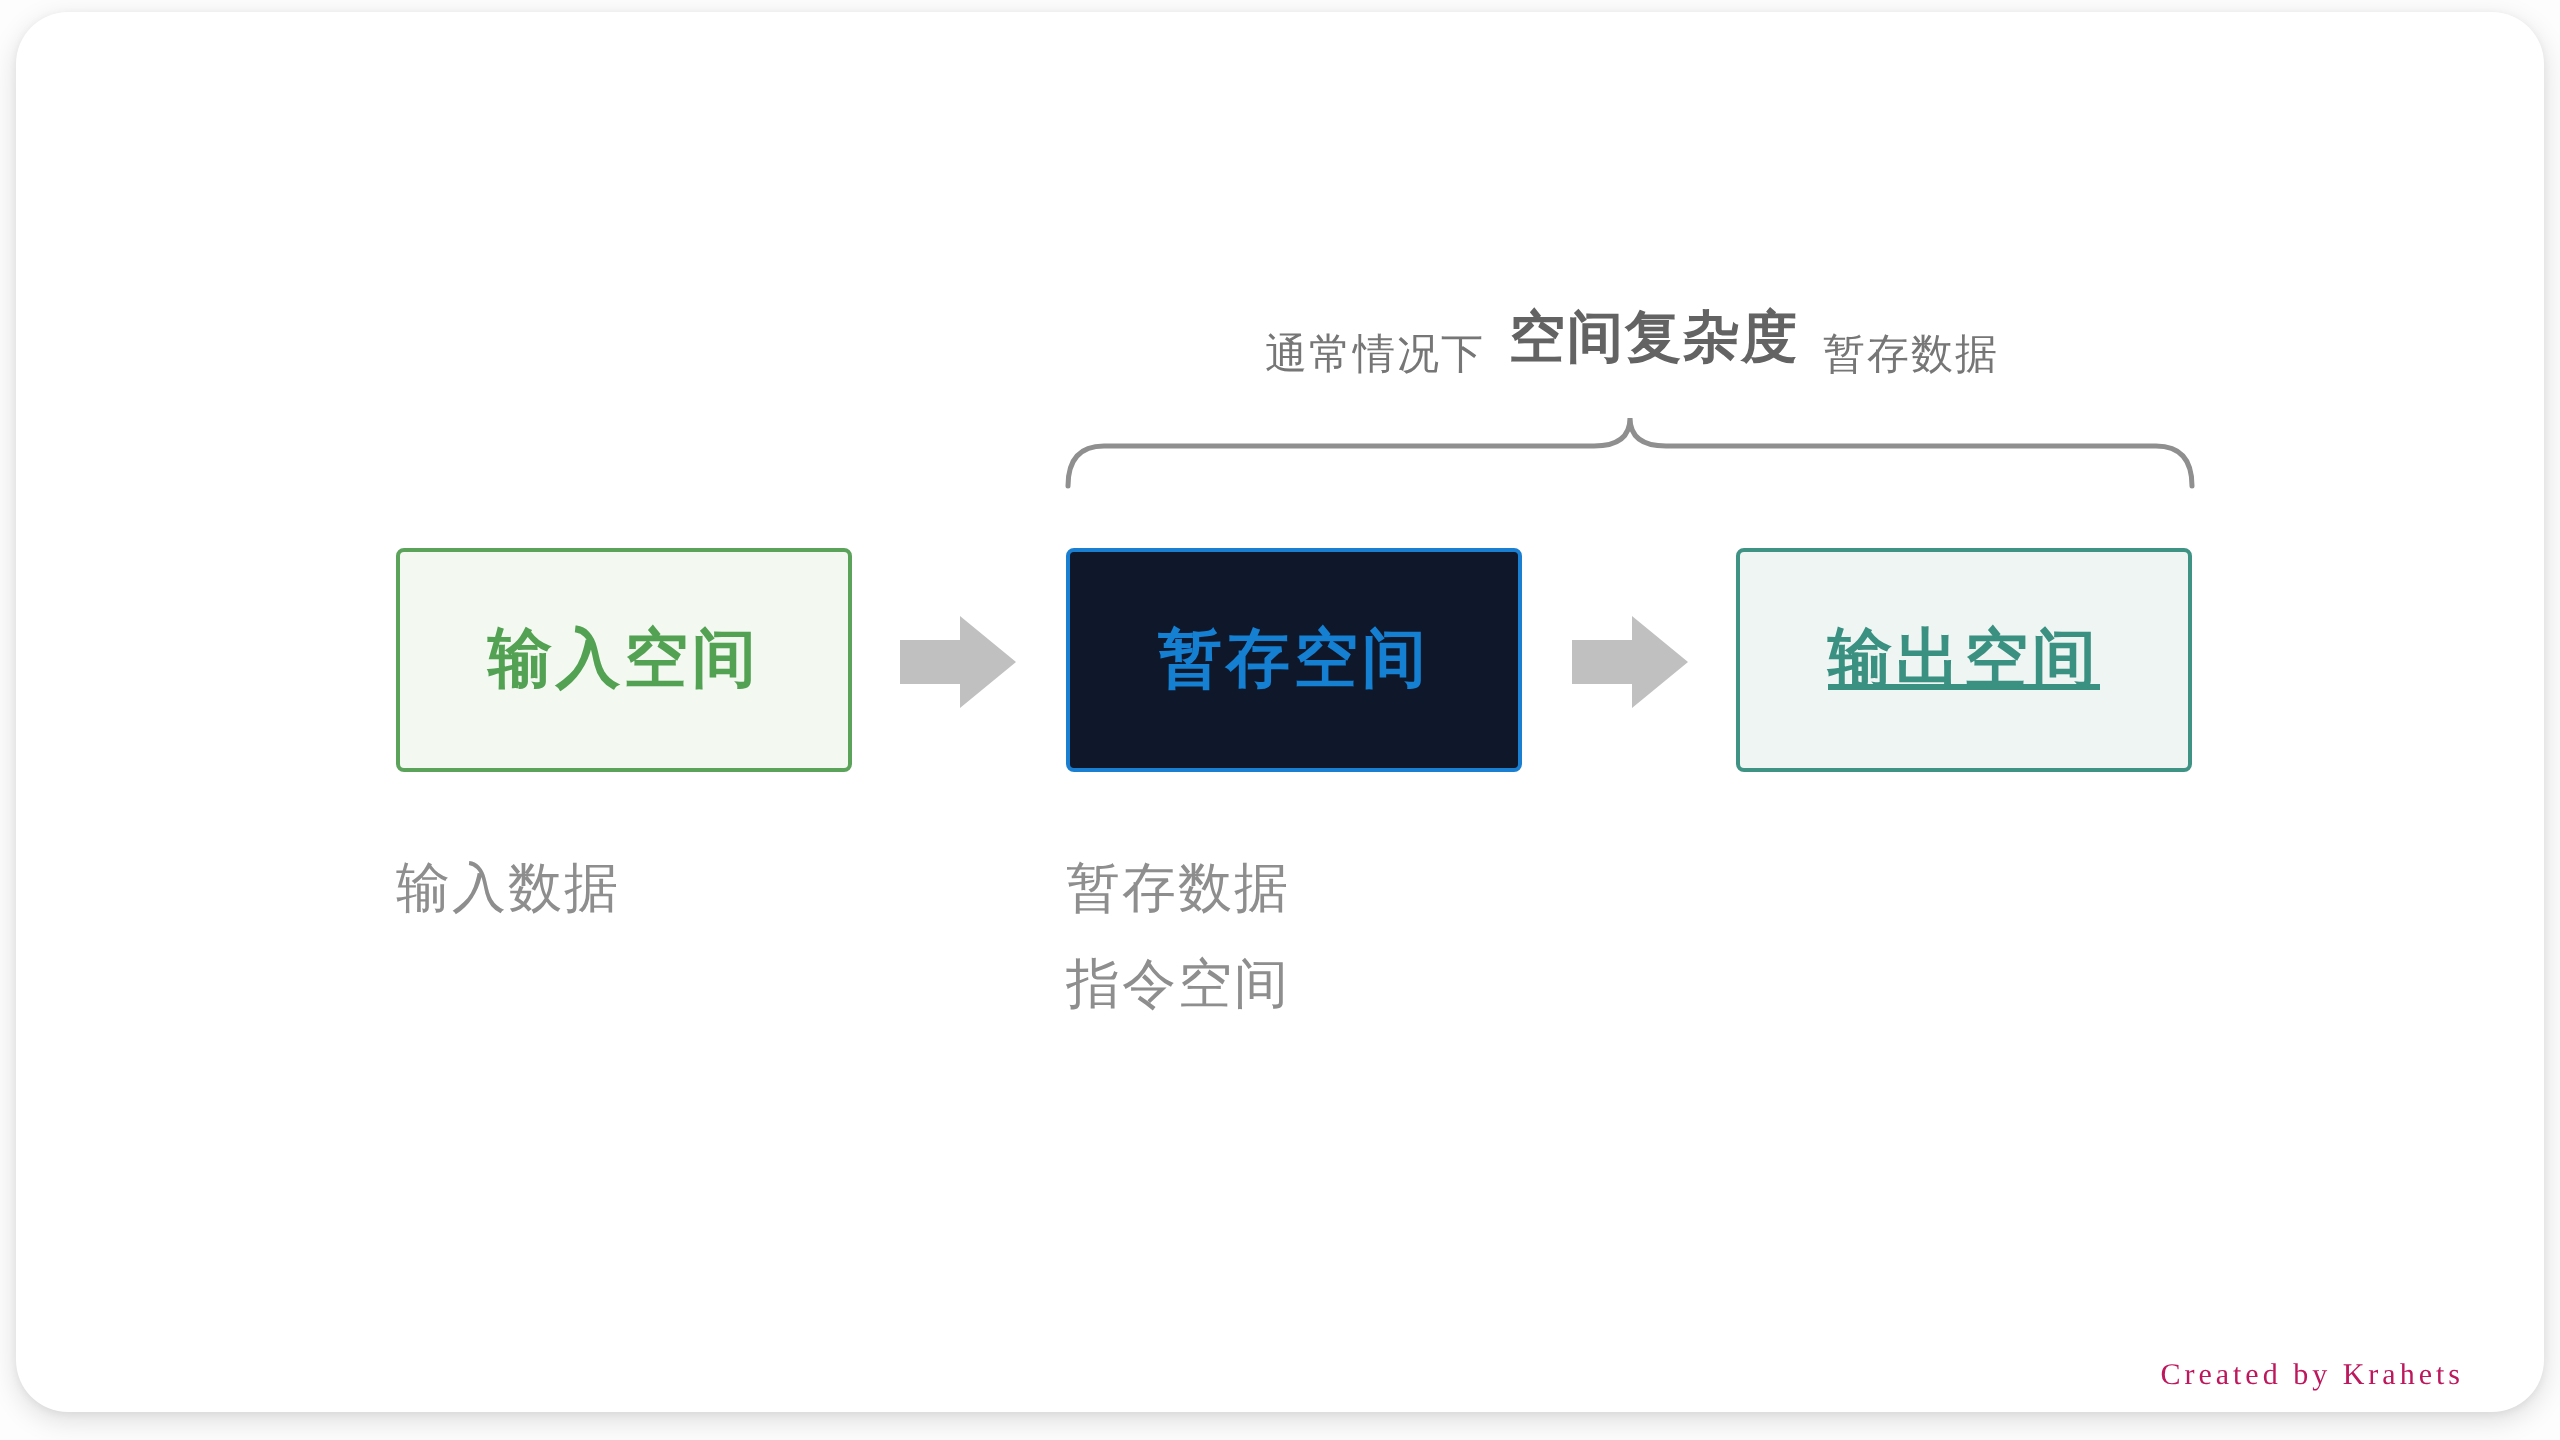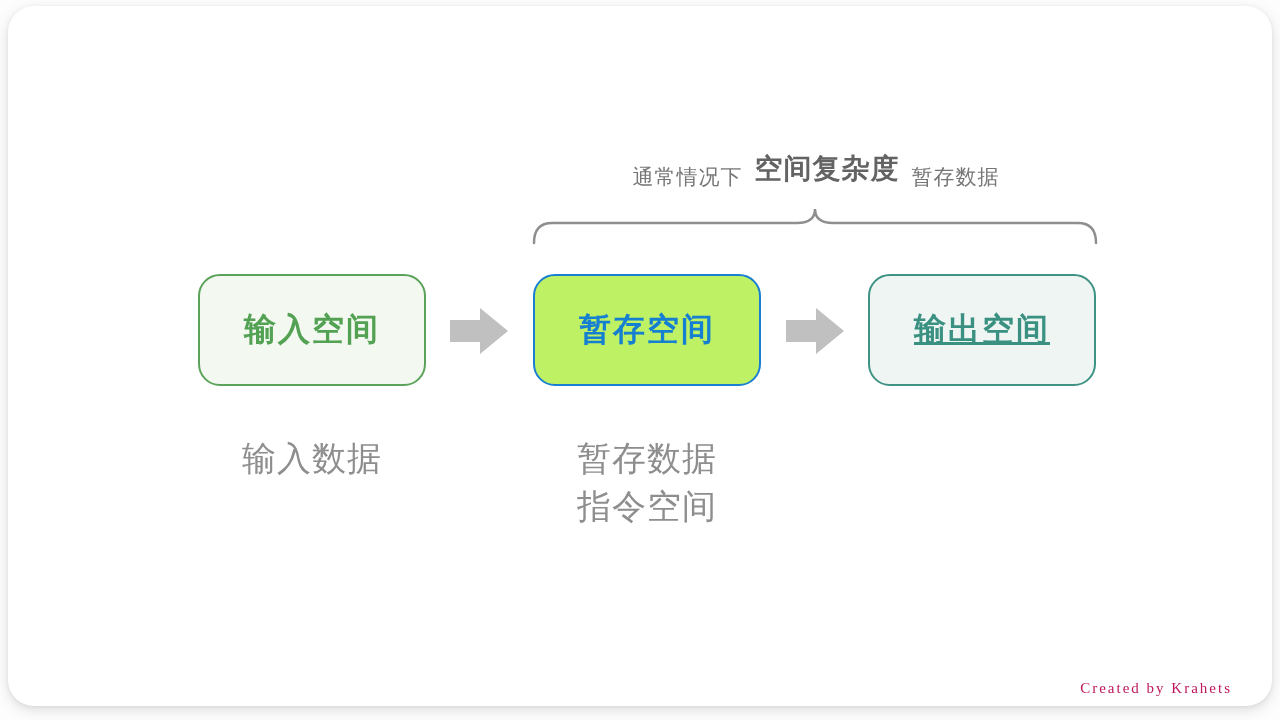--- a/index.html
+++ b/index.html
@@ -26,36 +26,35 @@
   .caption .cap-regular { font-size: 21px; color: #767676; letter-spacing: 1px; margin-top: 16px; }
   .caption .cap-strong  { font-size: 28px; color: #636363; font-weight: bold; letter-spacing: 1px; text-align: right; }
   .brace-wrap {
     position: absolute;
     left: 524px; top: 202px; width: 566px; height: 38px;
   }
   .space-box {
     position: absolute;
     top: 268px; width: 228px; height: 112px;
     border-style: solid; border-width: 2.5px;
-    border-radius: 22px;
+    border-radius: 4px;
     display: flex; align-items: center; justify-content: center;
     font-size: 32px; font-weight: bold; letter-spacing: 2px;
   }
   .box-input  { left: 190px; }
   .box-buffer { left: 525px; }
   .box-output { left: 860px; text-decoration: underline; }
   .arrow {
     position: absolute; top: 301px; width: 60px; height: 48px;
   }
   .arrow-1 { left: 442px; }
   .arrow-2 { left: 778px; }
   .notes {
-    position: absolute; top: 428px; width: 228px;
-    text-align: center;
-    font-size: 34px; line-height: 48px;
+    position: absolute; top: 414px; width: 228px;
+    font-size: 27px; line-height: 48px;
     color: #8e8e8e; letter-spacing: 1px;
   }
   .notes-input  { left: 190px; }
   .notes-buffer { left: 525px; }
   .notes-output { left: 860px; }
   .credit {
     position: absolute;
     right: 40px; top: 674px;
     font-family: Liberation Serif, serif;
     font-size: 15px; color: #be185d;
@@ -82,21 +81,21 @@
   <div class="space-box box-input" style="border-color: rgb(91, 163, 90); background: rgb(243, 248, 240); color: rgb(83, 162, 83);">
     <span>输入空间</span>
   </div>
 
   <div class="arrow arrow-1">
     <svg width="60" height="48" viewBox="0 0 60 48">
       <polygon points="0,13 30,13 30,1 58,24 30,47 30,35 0,35" fill="#c0c0c0"></polygon>
     </svg>
   </div>
 
-  <div class="space-box box-buffer" style="border-color: rgb(27, 127, 209); background: #bef264; color: rgb(21, 127, 210);">
+  <div class="space-box box-buffer" style="border-color: rgb(27, 127, 209); background: #0f172a; color: rgb(21, 127, 210);">
     <span>暂存空间</span>
   </div>
 
   <div class="arrow arrow-2">
     <svg width="60" height="48" viewBox="0 0 60 48">
       <polygon points="0,13 30,13 30,1 58,24 30,47 30,35 0,35" fill="#c0c0c0"></polygon>
     </svg>
   </div>
 
   <div class="space-box box-output" style="border-color: rgb(62, 147, 132); background: rgb(238, 245, 243); color: rgb(59, 145, 129);">

